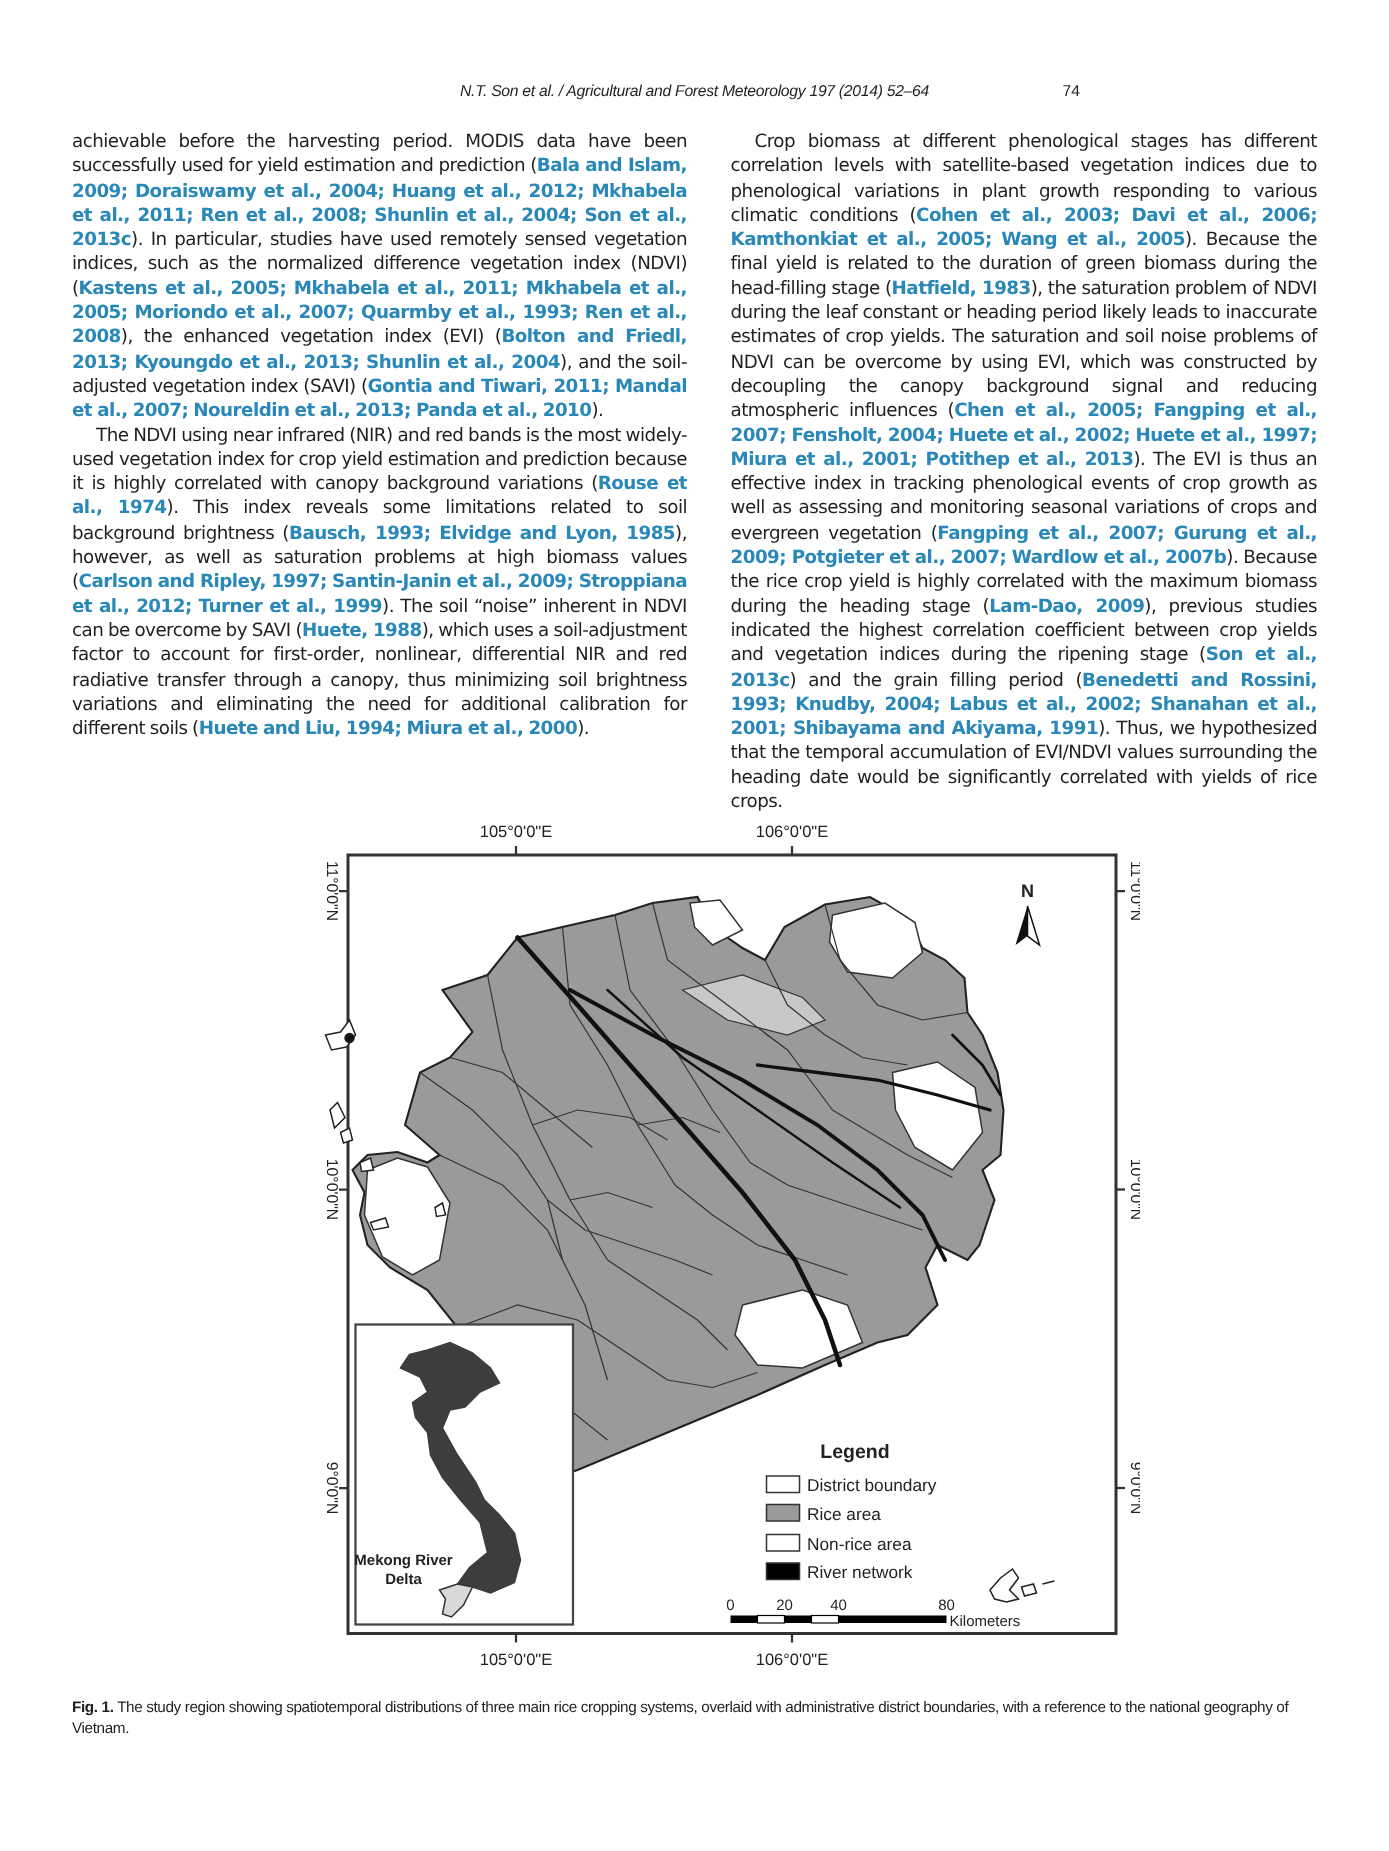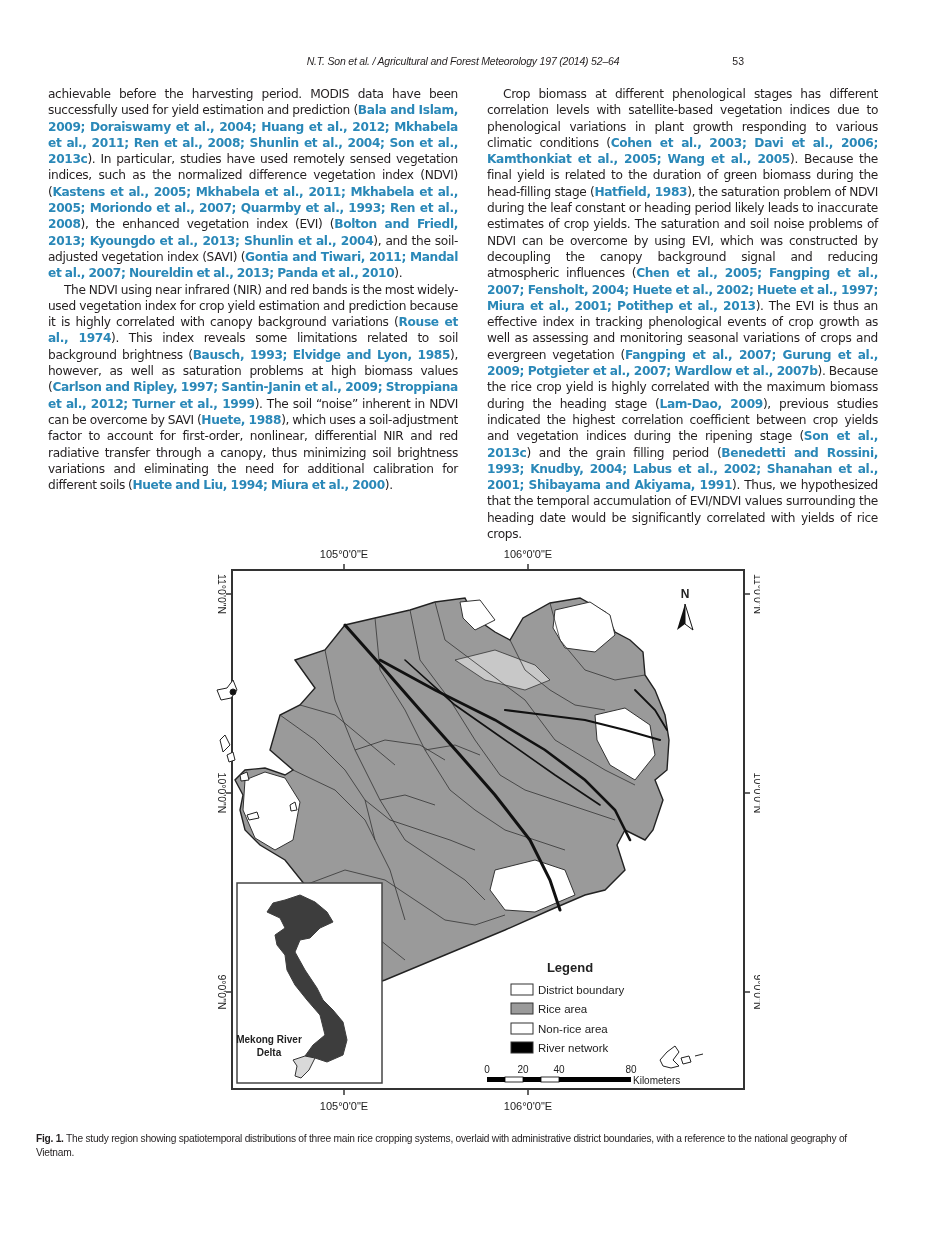--- a/index.html
+++ b/index.html
@@ -1,37 +1,37 @@
 <!DOCTYPE html>
 <html><head>
 <meta charset="utf-8">
 <style>
   html, body { margin: 0; padding: 0; background: #ffffff; }
   body { width: 926px; height: 1234px; position: relative; overflow: hidden; font-family: "Liberation Serif", serif; color: #231f20; }
-  .header { position: absolute; top: 55px; left: 0; width: 768px; height: 16px; font-size: 10.5px; font-style: italic; padding-left: 24px; }
+  .header { position: absolute; top: 55px; left: 0; width: 768px; height: 16px; font-size: 10.5px; font-style: italic; }
   .header .running { position: absolute; left: 0; width: 926px; text-align: center; top: 0; font-family: "Liberation Sans Narrow", "Liberation Sans", sans-serif; letter-spacing: -0.2px; }
   .header .pageno { position: absolute; right: 48px; top: 0; font-style: normal; font-family: "Liberation Sans", sans-serif; font-size: 10.5px; }
   .col { position: absolute; top: 86px; font-size: 12.2px; line-height: 16.3px; text-align: justify; font-family: "DejaVu Sans", sans-serif; letter-spacing: -0.35px; word-spacing: -0.5px; }
   .col.left { left: 48px; width: 410px; }
   .col.right { left: 487px; width: 391px; }
   .col p { margin: 0; text-indent: 0; }
   .col p.indent { text-indent: 16px; }
   .cite { color: #2a88b8; font-weight: bold; }
   .figure { position: absolute; left: 205px; top: 540px; width: 555px; height: 582px; }
   .figure svg { width: 555px; height: 582px; display: block; }
-  .caption { position: absolute; left: 36px; top: 1132px; width: 830px; font-size: 10.2px; line-height: 14px; font-family: "Liberation Sans", sans-serif; letter-spacing: -0.25px; }
+  .caption { position: absolute; left: 48px; top: 1132px; width: 830px; font-size: 10.2px; line-height: 14px; font-family: "Liberation Sans", sans-serif; letter-spacing: -0.25px; }
   .caption b { font-weight: bold; }
   .map-text { font-family: "Liberation Sans", sans-serif; fill: #222; }
 </style>
 </head>
 <body>
 
 <div class="header">
   <span class="running">N.T. Son et al. / Agricultural and Forest Meteorology 197 (2014) 52–64</span>
-  <span class="pageno">53</span>
+  <span class="pageno">74</span>
 </div>
 
 <div class="col left" id="leftcol">
     <p><span>achievable before the harvesting period. MODIS data have been successfully used for yield estimation and prediction (</span><span class="cite">Bala and Islam, 2009; Doraiswamy et al., 2004; Huang et al., 2012; Mkhabela et al., 2011; Ren et al., 2008; Shunlin et al., 2004; Son et al., 2013c</span><span>). In particular, studies have used remotely sensed vegetation indices, such as the normalized difference vegetation index (NDVI) (</span><span class="cite">Kastens et al., 2005; Mkhabela et al., 2011; Mkhabela et al., 2005; Moriondo et al., 2007; Quarmby et al., 1993; Ren et al., 2008</span><span>), the enhanced vegetation index (EVI) (</span><span class="cite">Bolton and Friedl, 2013; Kyoungdo et al., 2013; Shunlin et al., 2004</span><span>), and the soil-adjusted vegetation index (SAVI) (</span><span class="cite">Gontia and Tiwari, 2011; Mandal et al., 2007; Noureldin et al., 2013; Panda et al., 2010</span><span>).</span></p>
     <p class="indent"><span>The NDVI using near infrared (NIR) and red bands is the most widely-used vegetation index for crop yield estimation and prediction because it is highly correlated with canopy background variations (</span><span class="cite">Rouse et al., 1974</span><span>). This index reveals some limitations related to soil background brightness (</span><span class="cite">Bausch, 1993; Elvidge and Lyon, 1985</span><span>), however, as well as saturation problems at high biomass values (</span><span class="cite">Carlson and Ripley, 1997; Santin-Janin et al., 2009; Stroppiana et al., 2012; Turner et al., 1999</span><span>). The soil “noise” inherent in NDVI can be overcome by SAVI (</span><span class="cite">Huete, 1988</span><span>), which uses a soil-adjustment factor to account for first-order, nonlinear, differential NIR and red radiative transfer through a canopy, thus minimizing soil brightness variations and eliminating the need for additional calibration for different soils (</span><span class="cite">Huete and Liu, 1994; Miura et al., 2000</span><span>).</span></p>
   </div>
 <div class="col right" id="rightcol">
     <p class="indent"><span>Crop biomass at different phenological stages has different correlation levels with satellite-based vegetation indices due to phenological variations in plant growth responding to various climatic conditions (</span><span class="cite">Cohen et al., 2003; Davi et al., 2006; Kamthonkiat et al., 2005; Wang et al., 2005</span><span>). Because the final yield is related to the duration of green biomass during the head-filling stage (</span><span class="cite">Hatfield, 1983</span><span>), the saturation problem of NDVI during the leaf constant or heading period likely leads to inaccurate estimates of crop yields. The saturation and soil noise problems of NDVI can be overcome by using EVI, which was constructed by decoupling the canopy background signal and reducing atmospheric influences (</span><span class="cite">Chen et al., 2005; Fangping et al., 2007; Fensholt, 2004; Huete et al., 2002; Huete et al., 1997; Miura et al., 2001; Potithep et al., 2013</span><span>). The EVI is thus an effective index in tracking phenological events of crop growth as well as assessing and monitoring seasonal variations of crops and evergreen vegetation (</span><span class="cite">Fangping et al., 2007; Gurung et al., 2009; Potgieter et al., 2007; Wardlow et al., 2007b</span><span>). Because the rice crop yield is highly correlated with the maximum biomass during the heading stage (</span><span class="cite">Lam-Dao, 2009</span><span>), previous studies indicated the highest correlation coefficient between crop yields and vegetation indices during the ripening stage (</span><span class="cite">Son et al., 2013c</span><span>) and the grain filling period (</span><span class="cite">Benedetti and Rossini, 1993; Knudby, 2004; Labus et al., 2002; Shanahan et al., 2001; Shibayama and Akiyama, 1991</span><span>). Thus, we hypothesized that the temporal accumulation of EVI/NDVI values surrounding the heading date would be significantly correlated with yields of rice crops.</span></p>
   </div>
 

